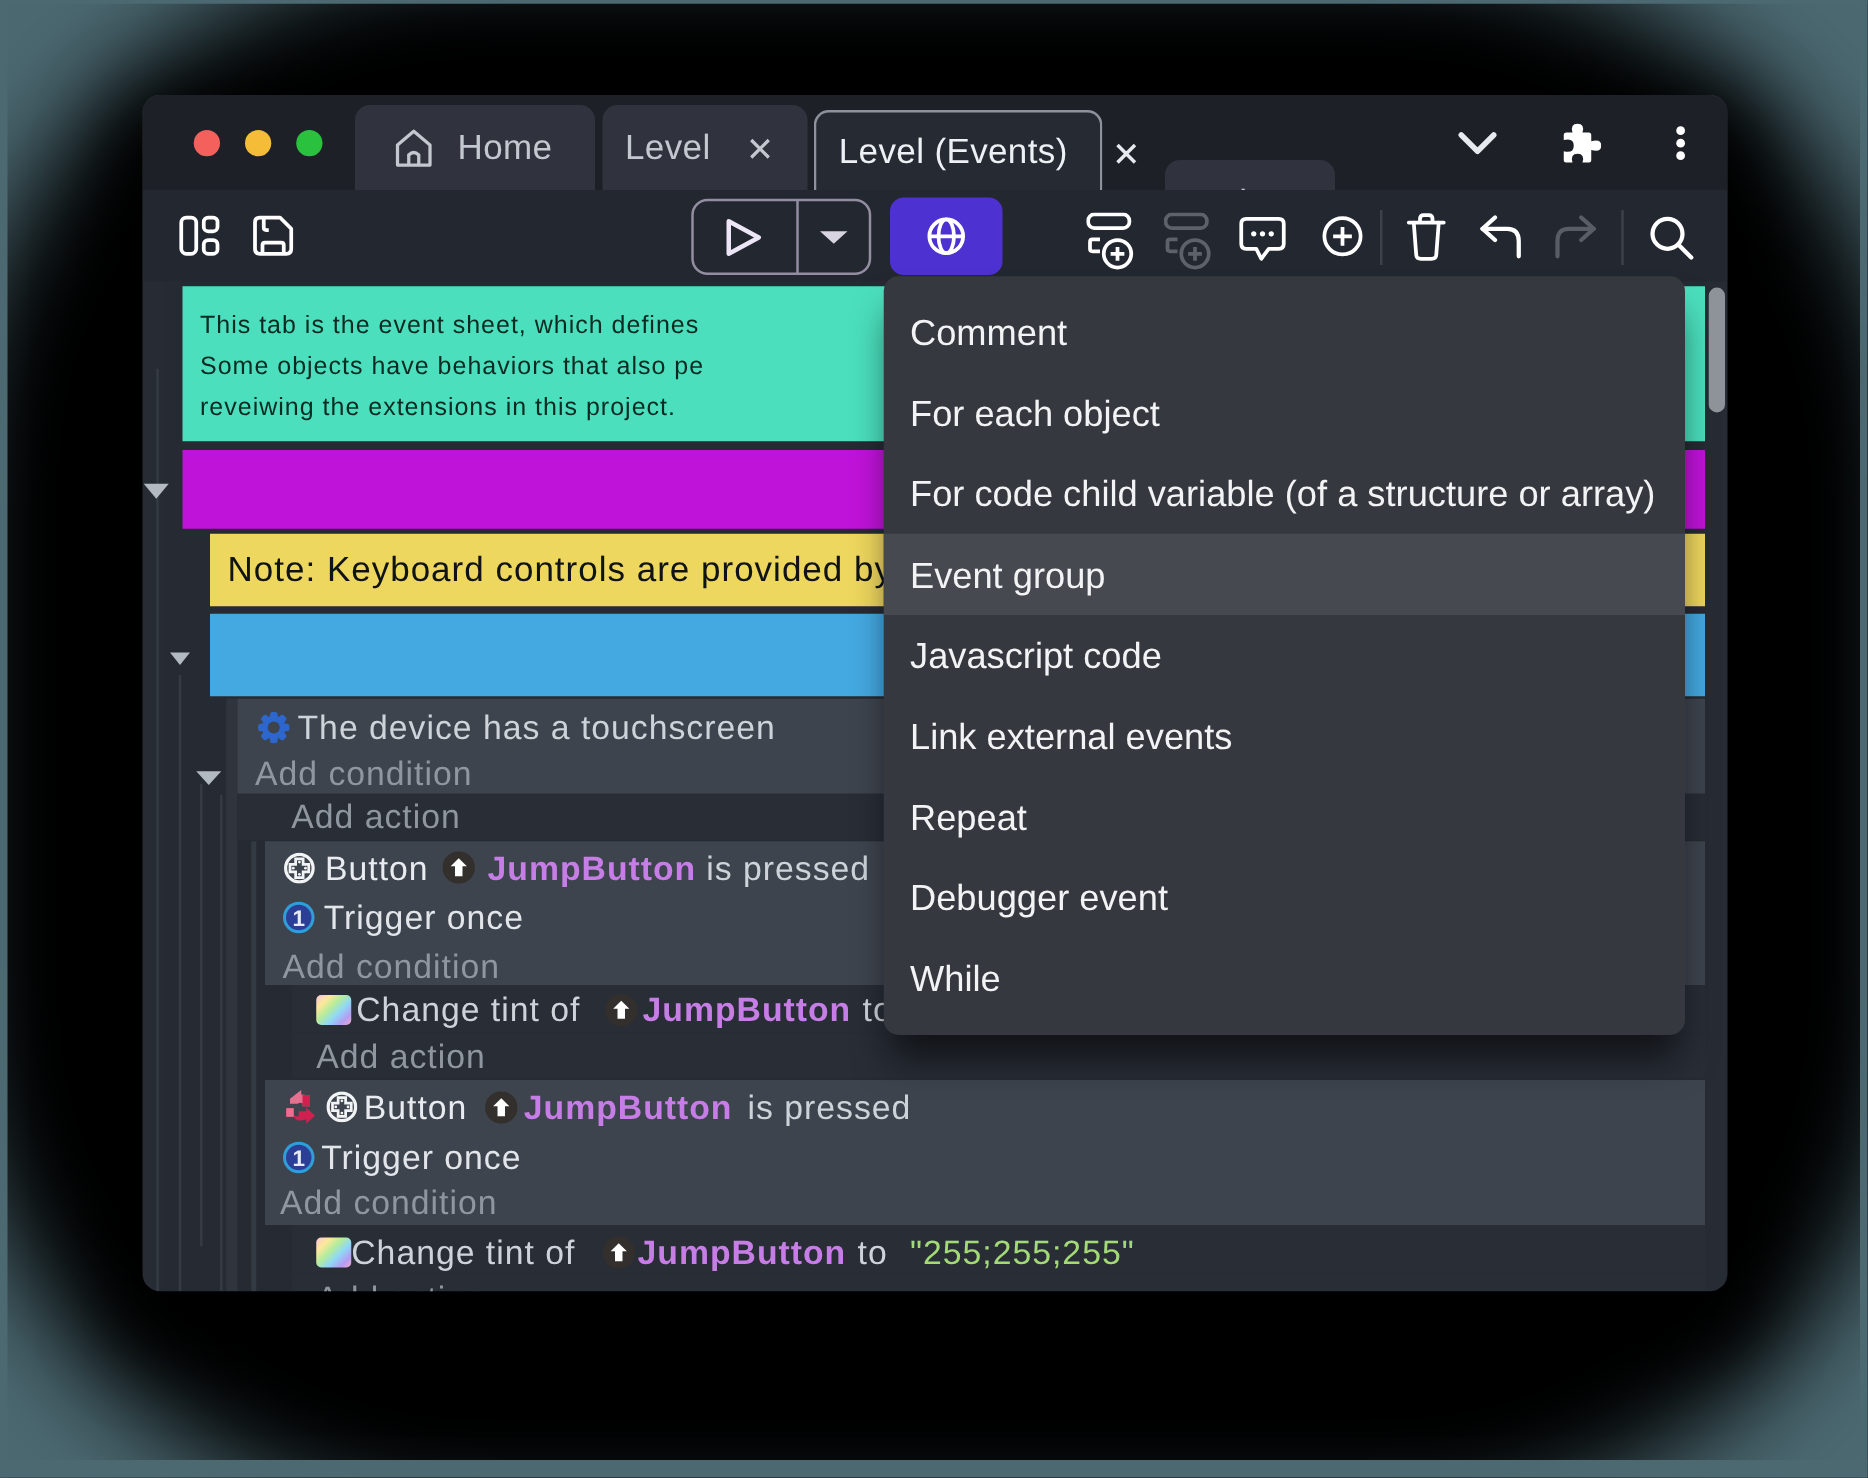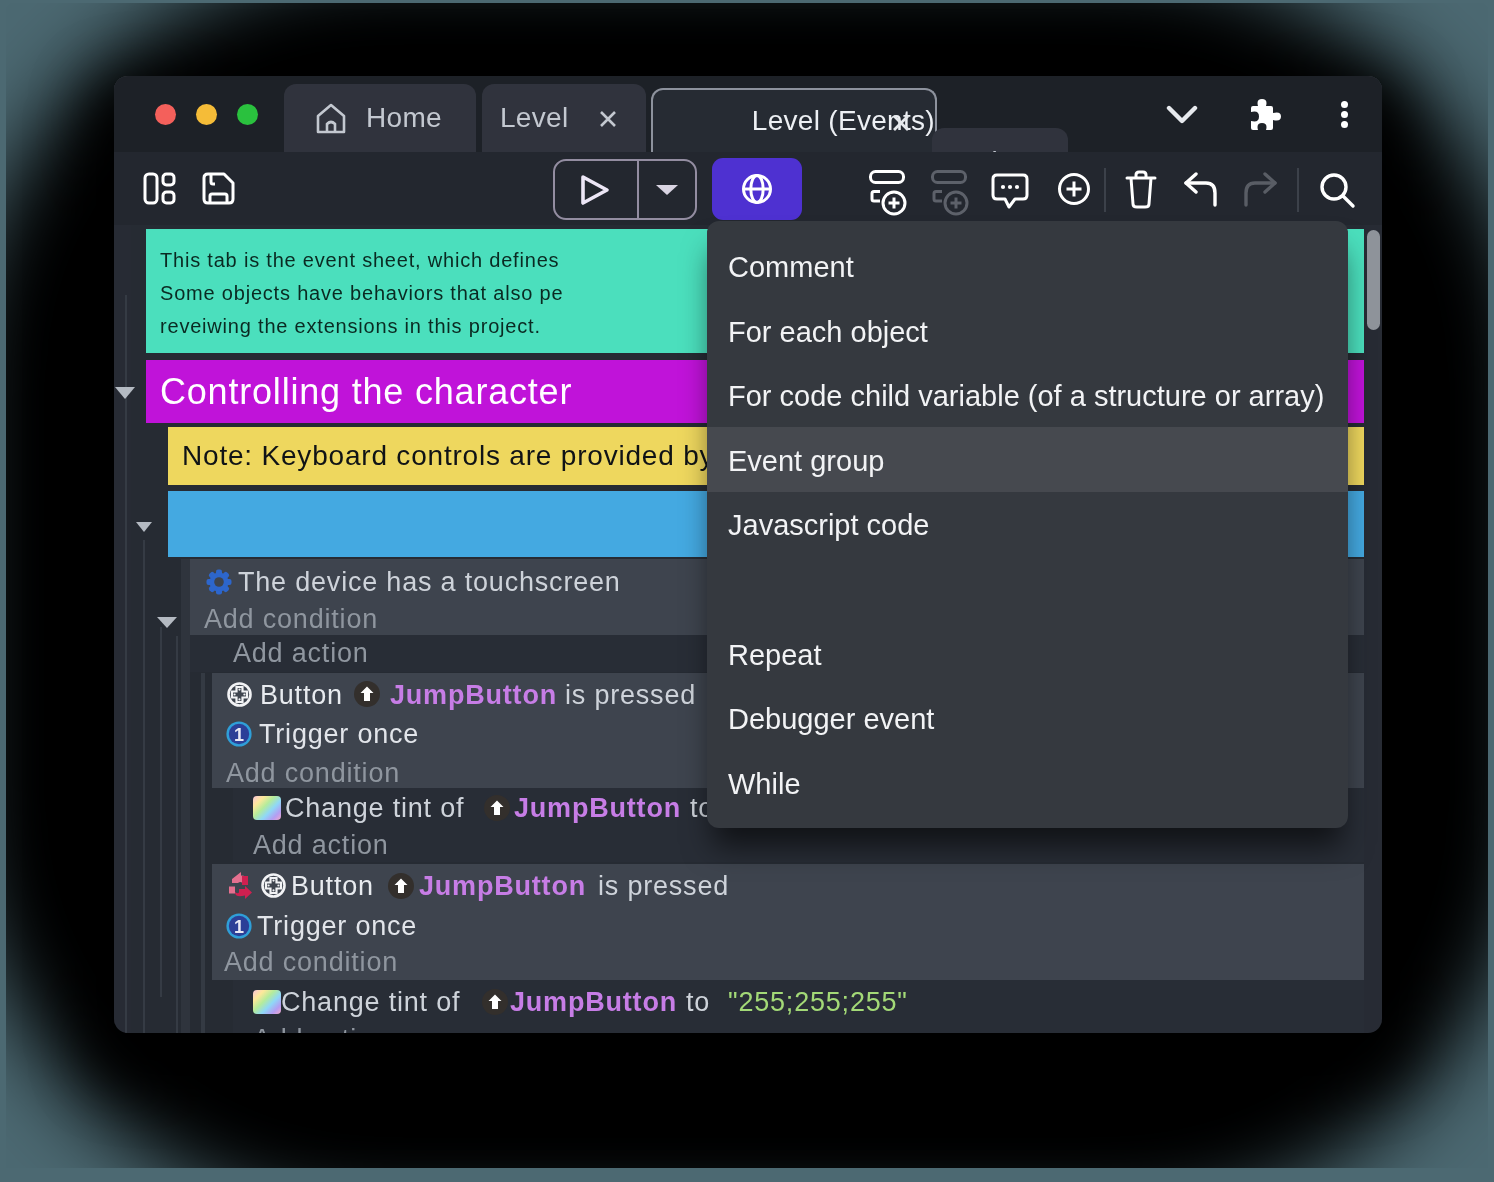--- a/index.html
+++ b/index.html
@@ -48,21 +48,21 @@
       <path d="M13 30 L13 22 Q17 18 21 22 L21 30" fill="none" stroke="#c3c8d0" stroke-width="2.6"></path>
     </svg>
     <span class="tabtxt" style="margin-left:82px;">Home</span>
   </div>
   <div class="tab" style="left:368px;width:164px;">
     <span class="tabtxt" style="margin-left:18px;">Level</span>
     <svg class="abs" style="left:116px;top:25px;" width="20" height="20" viewBox="0 0 20 20">
       <path d="M3 3 L17 17 M17 3 L3 17" stroke="#c3c8d0" stroke-width="2.6"></path>
     </svg>
   </div>
-  <div class="tab" style="left:537px;top:12px;width:286px;background:#262b33;border:2px solid #8d929d;border-bottom:none;height:64px;box-sizing:border-box;justify-content:flex-end;">
+  <div class="tab" style="left:537px;top:12px;width:231px;background:#262b33;border:2px solid #8d929d;border-bottom:none;height:64px;box-sizing:border-box;">
     <span class="tabtxt" style="margin-left:18px;color:#edf0f4;">Level (Events)</span>
     <svg class="abs" style="left:238px;top:23px;" width="20" height="20" viewBox="0 0 20 20">
       <path d="M3 3 L17 17 M17 3 L3 17" stroke="#e6e9ed" stroke-width="2.8"></path>
     </svg>
   </div>
   <div class="tab" style="left:818px;width:136px;border-radius:12px 12px 0 0;margin-top:44px;">
     <span class="tabtxt" style="margin-left:23px;">Debugger</span>
   </div>
 
   <svg class="abs" style="left:1052px;top:29px;" width="32" height="20" viewBox="0 0 32 20">
@@ -150,21 +150,20 @@
   <div class="guide" style="left:29px;top:464px;height:493px;"></div>
   <div class="guide" style="left:46px;top:551px;height:370px;"></div>
   <div class="guide" style="left:62px;top:560px;height:397px;"></div>
 
   <div class="row" style="left:32px;top:153px;width:1218px;height:124px;background:#4bdfbd;"></div>
   <div class="row" style="left:32px;top:284px;width:1218px;height:63px;background:#c013d9;"></div>
   <div class="row" style="left:54px;top:351px;width:1196px;height:58px;background:#eed75e;"></div>
   <div class="row" style="left:54px;top:415px;width:1196px;height:66px;background:#44a9e1;"></div>
 
   <div class="etxt" style="left:46px;top:168px;color:#0a2a22;font-size:20px;line-height:33px;">This tab is the event sheet, which defines<br>Some objects have behaviors that also pe<br>reveiwing the extensions in this project.</div>
-  <div class="etxt" style="left:46px;top:297px;color:#ffffff;font-size:36px;line-height:37px;">Controlling the character</div>
   <div class="etxt" style="left:68px;top:366px;color:#101316;font-size:28px;">Note: Keyboard controls are provided by</div>
 
   <div class="arrow" style="left:1px;top:311px;"></div>
   <div class="arrow" style="left:22px;top:446px;border-left-width:8.5px;border-right-width:8.5px;border-top-width:10px;"></div>
   <div class="arrow" style="left:43px;top:541px;border-top-width:11px;"></div>
 
   <div class="row" style="left:67px;top:483px;width:9px;height:474px;background:#2f343d;"></div>
   <div class="row" style="left:87px;top:597px;width:4px;height:360px;background:#343a43;"></div>
 
   <div class="row" style="left:76px;top:483px;width:1174px;height:76px;background:#3e444e;"></div>
@@ -267,17 +266,18 @@
 
   <div class="abs" style="left:1253px;top:154px;width:13px;height:100px;border-radius:7px;background:#8e939a;z-index:60;"></div>
 
   <div class="menu">
     <div class="abs" style="left:0;top:206px;width:641px;height:65px;background:#46494f;"></div>
     <div class="mi" style="top:30px;">Comment</div>
     <div class="mi" style="top:95px;">For each object</div>
     <div class="mi" style="top:159px;">For code child variable (of a structure or array)</div>
     <div class="mi" style="top:224px;">Event group</div>
     <div class="mi" style="top:288px;">Javascript code</div>
+    <div class="mi" style="top:353px;">Link external events</div>
     <div class="mi" style="top:418px;">Repeat</div>
     <div class="mi" style="top:482px;">Debugger event</div>
     <div class="mi" style="top:547px;">While</div>
   </div>
 </div>
 
 </body></html>

